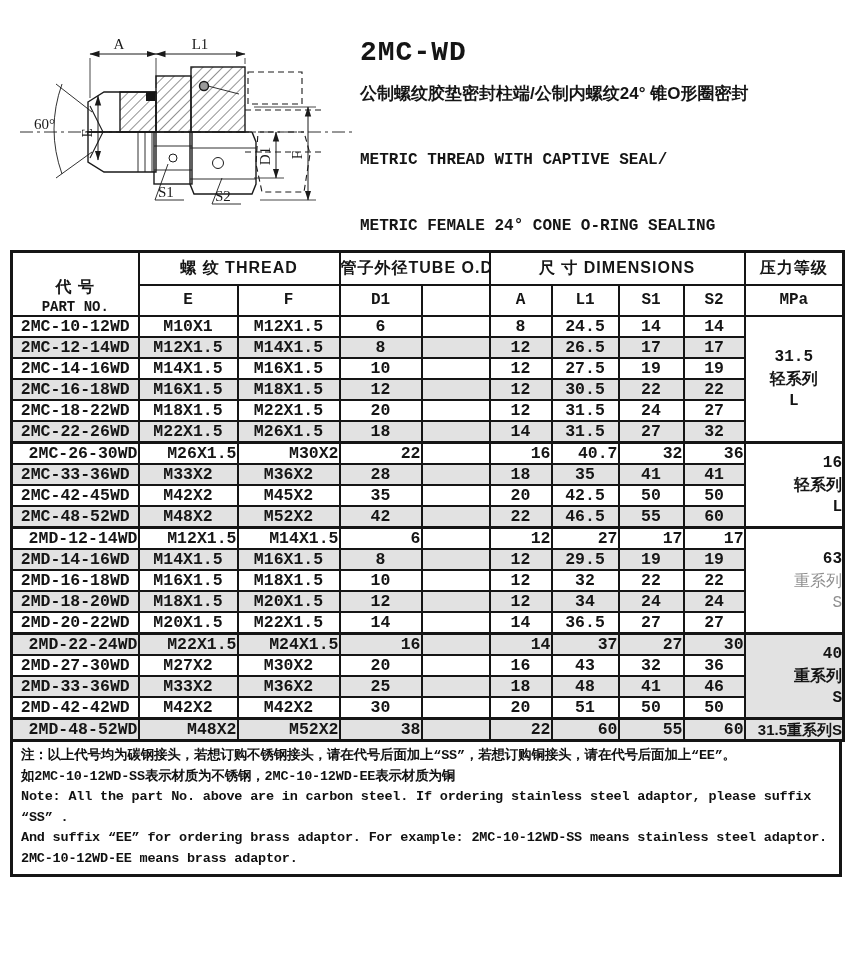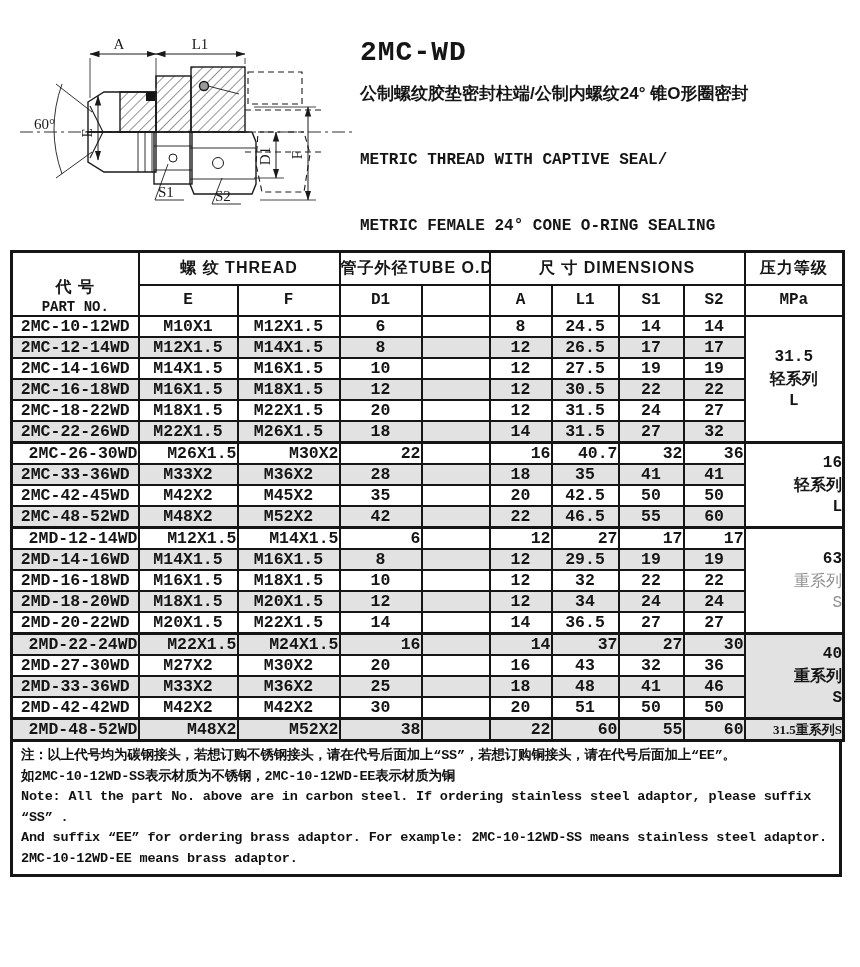--- a/index.html
+++ b/index.html
@@ -27,21 +27,21 @@
   .spec thead .cn{font-size:16px;letter-spacing:1px;margin-top:24px;}
   .spec thead .en{font-family:"Liberation Mono","DejaVu Sans Mono",monospace;font-size:14px;margin-top:1px;}
   .spec thead tr.sub th{font-family:"Liberation Mono","DejaVu Sans Mono",monospace;font-size:16px;height:26px;}
   .spec tbody tr{height:17px;}
   .spec tbody td{font-family:"Liberation Mono","DejaVu Sans Mono",monospace;
        font-weight:700;font-size:16.5px;background:#fff;}
   .spec tbody tr.shade td{background:#e2e2e2;}
   .spec tbody td.pressure{background:#fff;font-family:"Liberation Sans","DejaVu Sans",sans-serif;
        font-weight:700;font-size:16px;line-height:22px;}
   .spec tbody td.pressure .num{font-family:"Liberation Mono","DejaVu Sans Mono",monospace;}
-  .spec tbody td.psmall{font-size:13px;line-height:15px;font-family:Liberation Serif, serif;}
+  .spec tbody td.psmall{font-size:15px;line-height:15px;}
   .spec tbody td .muted{color:#8f8f8f;font-weight:400;}
   .spec tbody tr.gs td{border-top:3px solid #151515;text-align:right;}
 
   
   .notebox{border:3px solid #151515;border-top:none;padding:4px 8px 5px 8px;
        font-family:"Liberation Mono","DejaVu Sans Mono",monospace;font-weight:700;
        font-size:13.5px;line-height:20.5px;letter-spacing:-0.2px;color:#111;}
 </style>
 </head>
 <body>

